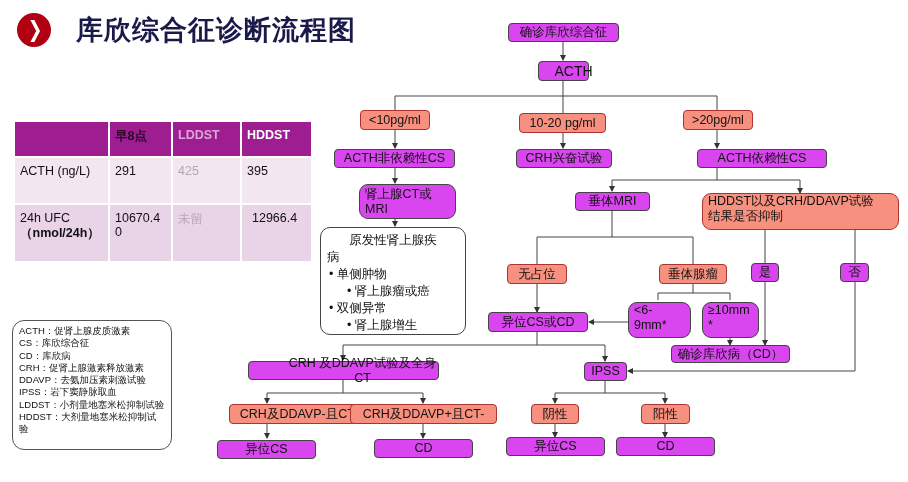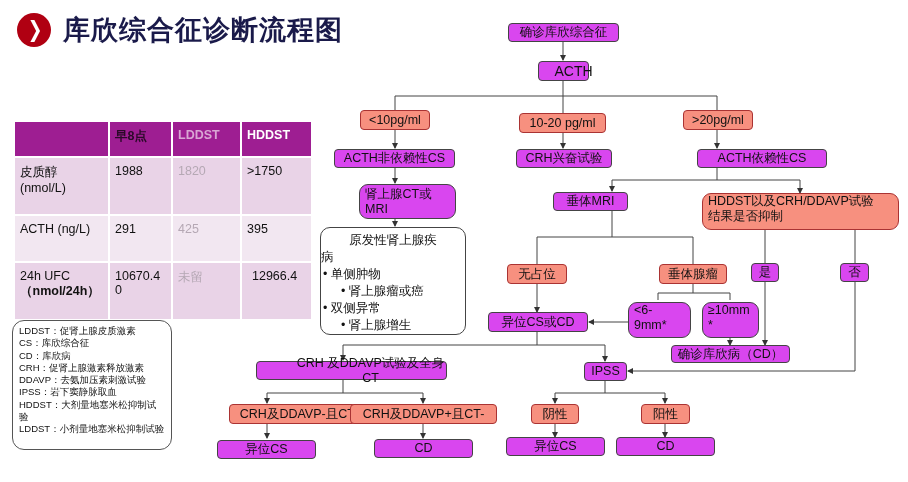--- a/index.html
+++ b/index.html
@@ -1,21 +1,21 @@
 <!DOCTYPE html>
 <html><head>
 <meta charset="utf-8">
 <style>
   html, body { margin:0; padding:0; }
   body { width:908px; height:482px; background:#ffffff; position:relative; overflow:hidden;
          font-family:"Liberation Sans","DejaVu Sans",sans-serif; color:#111; }
   .title-icon { position:absolute; left:17px; top:13px; width:34px; height:34px; border-radius:50%;
                 background:#b00012; display:flex; align-items:center; justify-content:center; }
   .title-icon span { color:#fff; font-weight:bold; font-size:22px; line-height:1; margin-left:2px; transform:scaleX(0.8); }
-  .page-title { position:absolute; left:63px; top:12px; font-size:27px; font-weight:bold; color:#1a1a4a; letter-spacing:1px; }
+  .page-title { position:absolute; left:76px; top:12px; font-size:27px; font-weight:bold; color:#1a1a4a; letter-spacing:1px; }
 
   table.data { position:absolute; left:13px; top:120px; border-collapse:separate; border-spacing:2px; font-size:12.5px; }
   table.data td, table.data th { vertical-align:top; padding:6px 5px; text-align:left; }
   table.data th { background:#9e1e92; color:#fff; font-weight:bold; height:22px; }
   table.data th.dim { color:#d9a6d4; }
   table.data th.dark { color:#2a0a28; }
   table.data tr.r1 td { background:#e9d3e7; height:44px; }
   table.data tr.r2 td { background:#f2e7f1; height:33px; }
   table.data tr.r3 td { background:#e9d3e7; height:44px; }
   table.data td.dim { color:#b5a8b4; }
@@ -25,71 +25,65 @@
             border-radius:12px; padding:4px 6px; box-sizing:border-box; font-size:9.5px; line-height:12.3px; }
   .legend div { white-space:normal; }
 
   svg.lines { position:absolute; left:0; top:0; }
   .node { position:absolute; box-sizing:border-box; border:1px solid #444; border-radius:4px; background:#d946ef;
           font-size:12.5px; display:flex; align-items:center; justify-content:center; text-align:center; line-height:15px; }
   .node.red { background:#f7907f; border-color:#a33; }
   .node.left { justify-content:flex-start; text-align:left; padding-left:5px; }
   .node.tall { border-radius:9px; }
   .box-primary { position:absolute; left:320px; top:227px; width:146px; height:108px; border:1px solid #444;
-                 border-radius:10px; box-sizing:border-box; font-size:12.5px; line-height:17px; padding:4px 0; }
+                 border-radius:10px; box-sizing:border-box; font-size:12.5px; line-height:17px; padding:4px 6px; }
   .box-primary .t1 { text-align:center; }
   .box-primary .b1 { padding-left:2px; }
   .box-primary .b2 { padding-left:20px; }
 </style>
 </head>
 <body>
 
 <div class="title-icon">
     <span>❯</span>
   </div>
 <div class="page-title">库欣综合征诊断流程图</div>
 
 <table class="data">
   <tbody>
       <tr>
     <th class="c0"></th>
     <th class="c1 dark">早8点</th>
     <th class="c2 dim">LDDST</th>
     <th class="c3">HDDST</th>
-  </tr>
-  <tr class="r1">
-    <td><span>皮质醇</span><br><span>(nmol/L)</span></td>
-    <td>1988</td>
-    <td class="dim">1820</td>
-    <td>&gt;1750</td>
   </tr>
   <tr class="r2">
     <td><span>ACTH (ng/L)</span></td>
     <td>291</td>
     <td class="dim">425</td>
     <td>395</td>
   </tr>
   <tr class="r3">
     <td><span>24h UFC</span><br><b>（nmol/24h）</b></td>
     <td style="word-break:break-all;"><span>10670.40</span></td>
     <td class="dim">未留</td>
     <td style="padding-left:10px;">12966.4</td>
   </tr>
 </tbody>
   </table>
 
 <div class="legend">
-  <div>LDDST：促肾上腺皮质激素</div>
+  <div>ACTH：促肾上腺皮质激素</div>
   <div>CS：库欣综合征</div>
   <div>CD：库欣病</div>
   <div>CRH：促肾上腺激素释放激素</div>
   <div>DDAVP：去氨加压素刺激试验</div>
   <div>IPSS：岩下窦静脉取血</div>
+  <div>LDDST：小剂量地塞米松抑制试验</div>
   <div>HDDST：大剂量地塞米松抑制试验</div>
-  <div>LDDST：小剂量地塞米松抑制试验</div>
 </div>
 
 <svg class="lines" width="908" height="482">
   <defs>
     <marker id="ah" markerWidth="6" markerHeight="6" refX="5" refY="3" orient="auto">
       <path d="M0,0 L6,3 L0,6 z" fill="#333"></path>
     </marker>
   </defs>
   <g stroke="#444" stroke-width="1" fill="none">
 
@@ -175,41 +169,41 @@
 
 <div class="box-primary">
   <div class="t1">原发性肾上腺疾</div>
   <div>病</div>
   <div class="b1">• 单侧肿物</div>
   <div class="b2">• 肾上腺瘤或癌</div>
   <div class="b1">• 双侧异常</div>
   <div class="b2">• 肾上腺增生</div>
 </div>
 
-<div class="node" style="left:553px;top:192px;width:75px;height:19px;">垂体MRI</div>
+<div class="node" style="left:575px;top:192px;width:75px;height:19px;">垂体MRI</div>
 <div class="node red left tall" style="left:702px;top:193px;width:197px;height:37px;flex-direction:column;align-items:flex-start;">
   <span>HDDST以及CRH/DDAVP试验</span>
   <span>结果是否抑制</span>
 </div>
 <div class="node red" style="left:507px;top:264px;width:60px;height:20px;">无占位</div>
 <div class="node red" style="left:659px;top:264px;width:68px;height:20px;">垂体腺瘤</div>
 <div class="node" style="left:751px;top:263px;width:28px;height:19px;">是</div>
 <div class="node" style="left:840px;top:263px;width:29px;height:19px;">否</div>
 
 <div class="node left tall" style="left:628px;top:302px;width:63px;height:36px;flex-direction:column;align-items:flex-start;">
   <span>&lt;6-</span>
   <span>9mm*</span>
 </div>
 <div class="node left tall" style="left:702px;top:302px;width:57px;height:36px;flex-direction:column;align-items:flex-start;">
   <span>≥10mm</span>
   <span>*</span>
 </div>
 <div class="node" style="left:488px;top:312px;width:100px;height:20px;">异位CS或CD</div>
 <div class="node" style="left:671px;top:345px;width:119px;height:18px;">确诊库欣病（CD）</div>
-<div class="node" style="left:256px;top:361px;width:191px;height:19px;padding-left:38px;">CRH 及DDAVP试验及全身CT</div>
+<div class="node" style="left:248px;top:361px;width:191px;height:19px;padding-left:38px;">CRH 及DDAVP试验及全身CT</div>
 <div class="node" style="left:584px;top:362px;width:43px;height:19px;">IPSS</div>
 <div class="node red" style="left:195px;top:404px;width:144px;height:20px;margin-left:34px;">CRH及DDAVP-且CT+</div>
 <div class="node red" style="left:350px;top:404px;width:147px;height:20px;">CRH及DDAVP+且CT-</div>
 <div class="node red" style="left:531px;top:404px;width:48px;height:20px;">阴性</div>
 <div class="node red" style="left:641px;top:404px;width:49px;height:20px;">阳性</div>
 <div class="node" style="left:217px;top:440px;width:99px;height:19px;">异位CS</div>
 <div class="node" style="left:374px;top:439px;width:99px;height:19px;">CD</div>
 <div class="node" style="left:506px;top:437px;width:99px;height:19px;">异位CS</div>
 <div class="node" style="left:616px;top:437px;width:99px;height:19px;">CD</div>
 

